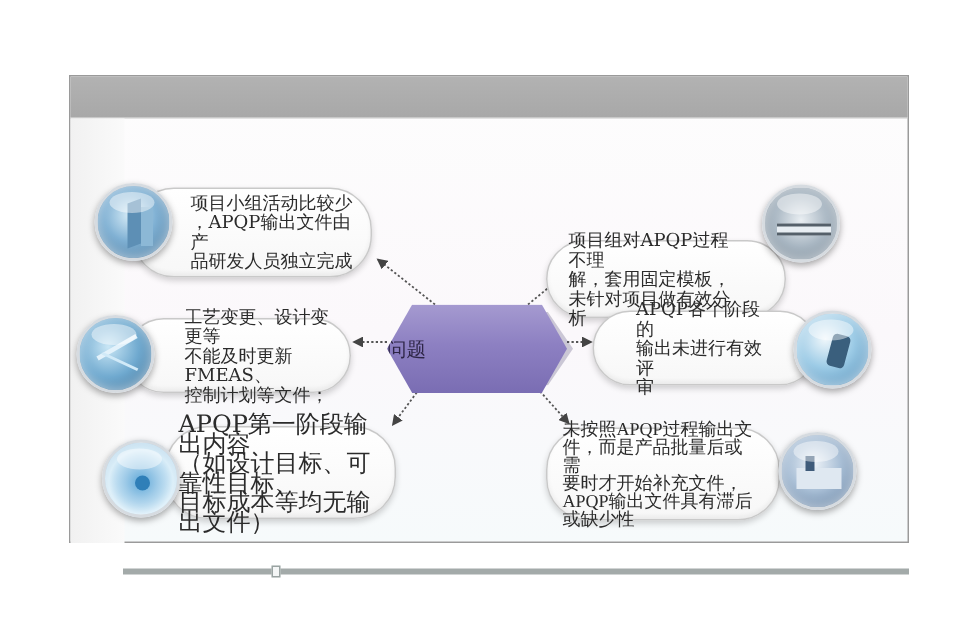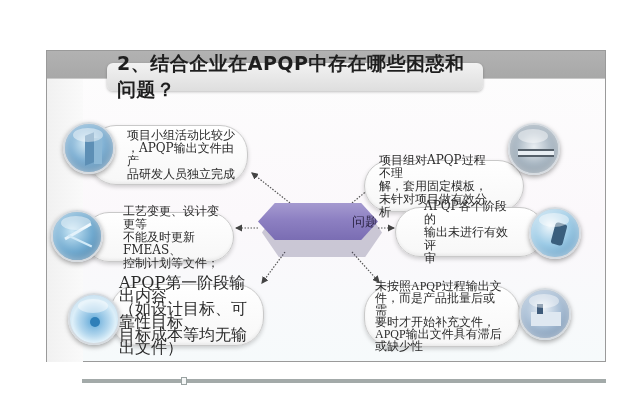--- a/index.html
+++ b/index.html
@@ -25,24 +25,24 @@
     background: linear-gradient(180deg, #f2f2f2, #dedede);
     border-radius: 6px;
     box-shadow: 0 1px 3px rgba(0,0,0,0.25);
     padding-left: 10px;
     display: flex; align-items: center;
     font-family: "DejaVu Sans", "Liberation Sans", sans-serif;
     font-weight: bold; font-size: 19px; color: #1e1e1e; letter-spacing: 0.5px;
   }
 
   .hexagon {
-    position: absolute; left: 258px; top: 203px; width: 120px; height: 37px;
+    position: absolute; left: 258px; top: 203px; width: 120px; height: 59px;
     clip-path: polygon(14% 0, 86% 0, 100% 50%, 86% 100%, 14% 100%, 0 50%);
     background: linear-gradient(180deg, #a59ad0 0%, #8d80c2 45%, #7a6db3 100%);
-    display: flex; align-items: center; justify-content: flex-end;
+    display: flex; align-items: center; justify-content: flex-start;
     font-family: "DejaVu Sans", "Liberation Sans", sans-serif;
     font-size: 13px; color: #2d2546;
   }
   .hex-shadow {
     position: absolute; left: 262px; top: 208px; width: 120px; height: 49px;
     clip-path: polygon(14% 0, 86% 0, 100% 50%, 86% 100%, 14% 100%, 0 50%);
     background: rgba(60,50,100,0.25);
   }
 
   .bubble {
@@ -94,21 +94,20 @@
     position: absolute; left: 181px; top: 377px; width: 6px; height: 8px;
     border: 1px solid #9aa3a2; background: #f4f6f6;
   }
 </style>
 </head>
 <body>
 
 <div class="slide">
   <div class="header-band"></div>
   <div class="left-strip"></div>
-  <div class="title-pill">2、结合企业在APQP中存在哪些困惑和问题？</div>
 </div>
 
 <svg class="connectors" viewBox="0 0 640 417">
   <defs>
     <marker id="ah" markerWidth="6" markerHeight="6" refX="5" refY="3" orient="auto">
       <path d="M0,0 L6,3 L0,6 z" fill="#444"></path>
     </marker>
   </defs>
   <g stroke="#555" stroke-width="1.2" stroke-dasharray="1.5,1.5" fill="none">
     <line x1="290" y1="203" x2="252" y2="173" marker-end="url(#ah)"></line>

